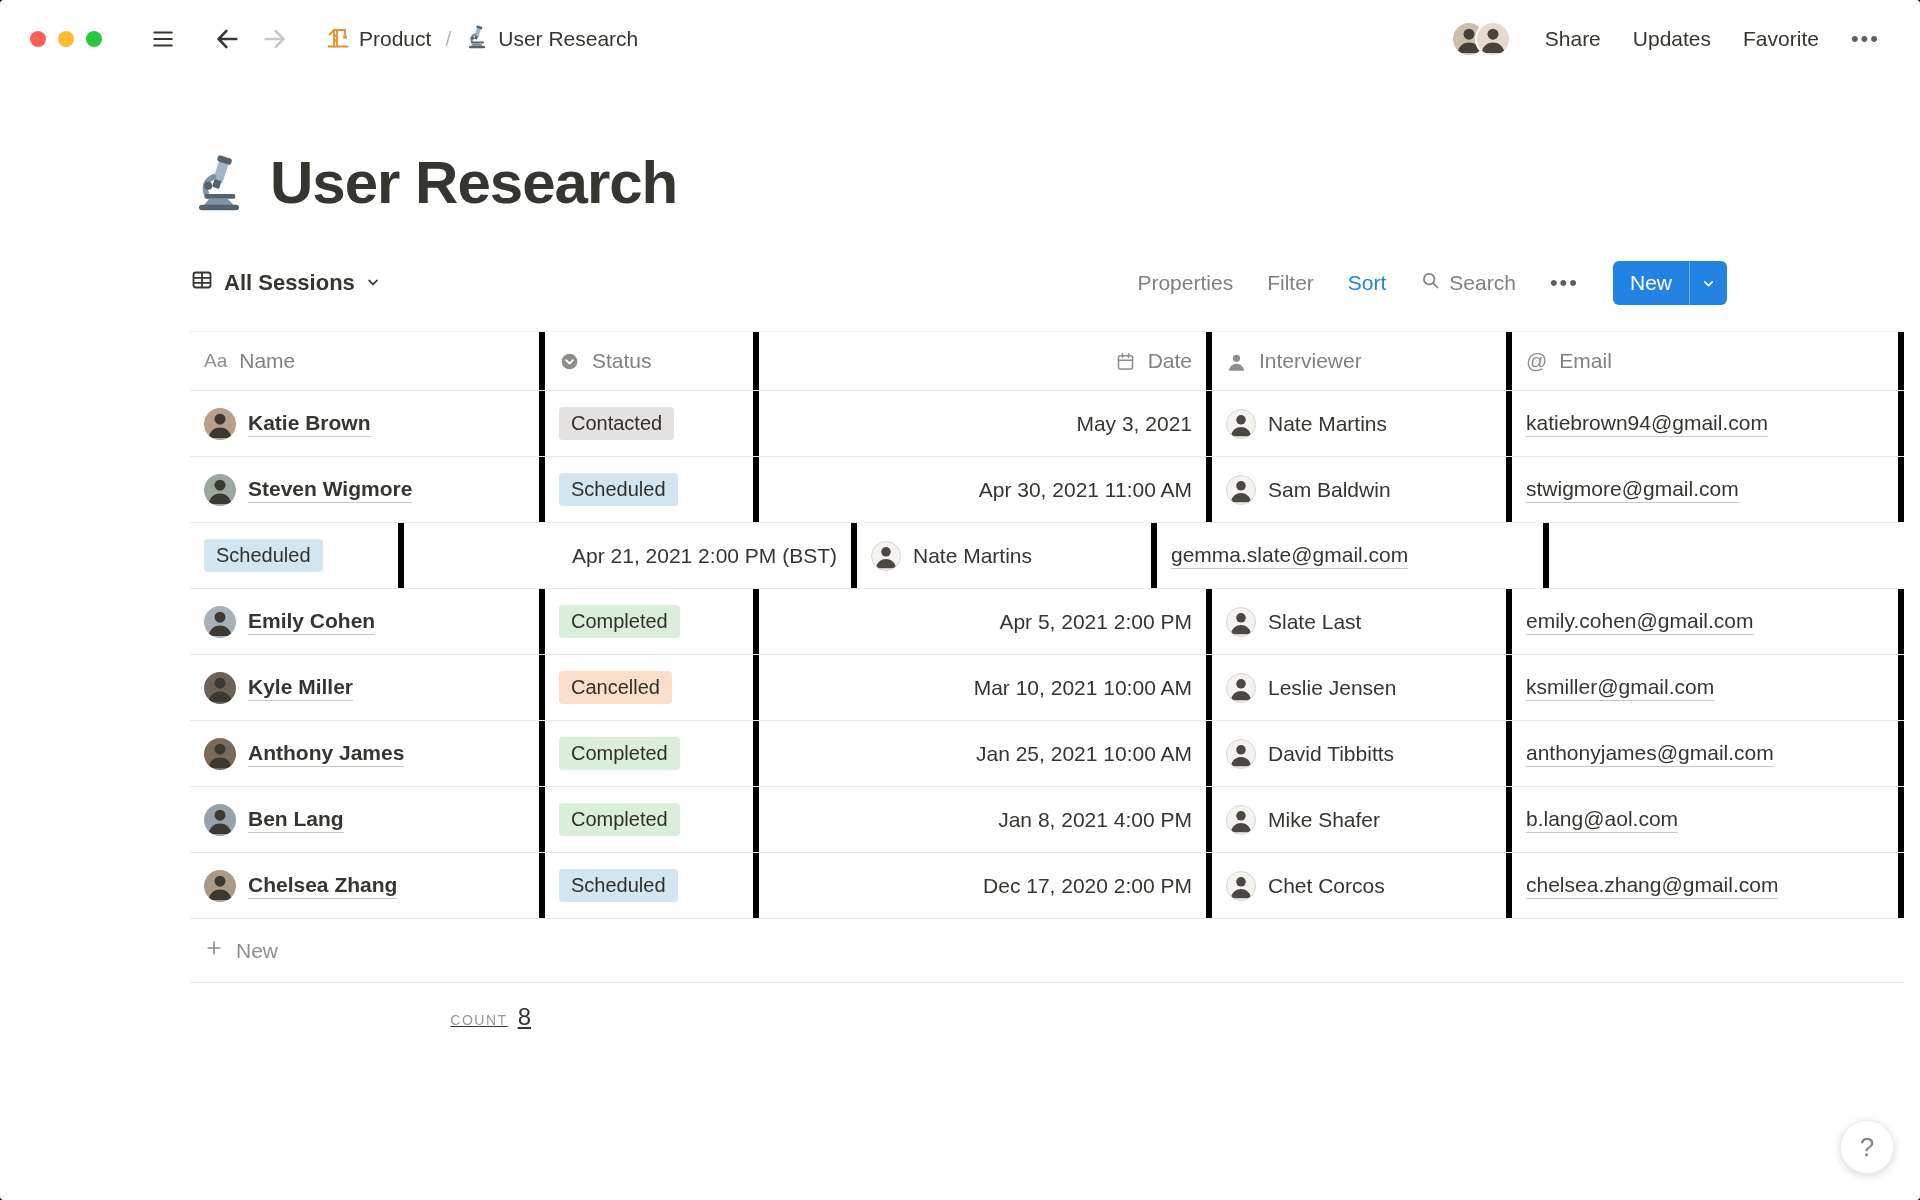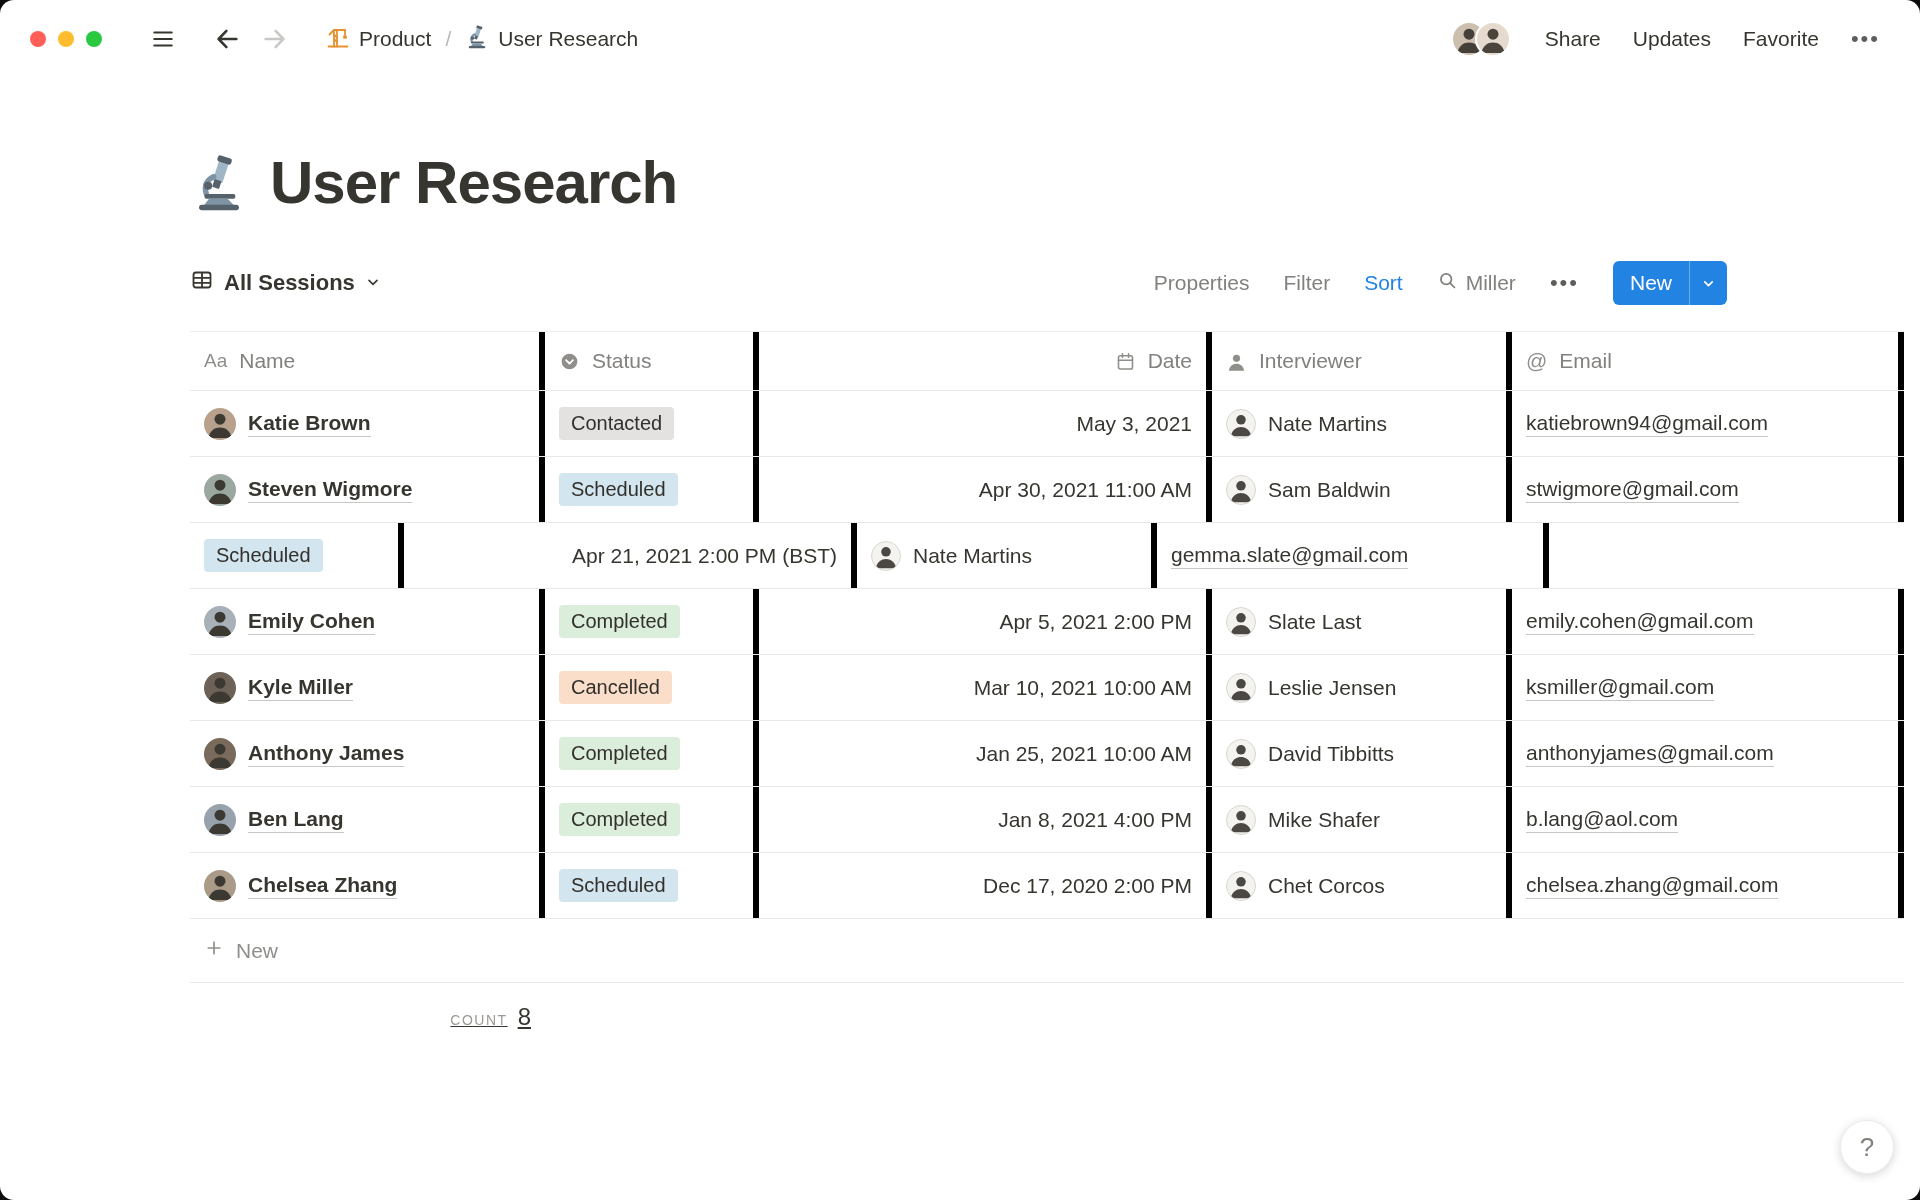--- a/index.html
+++ b/index.html
@@ -1,17 +1,17 @@
 <!DOCTYPE html>
 <html style="--accent: #2383E2;"><head>
 <meta charset="utf-8">
 <style>
   * { margin:0; padding:0; box-sizing:border-box; }
   html,body { width:1920px; height:1200px; background:#0c0c0c; font-family:"Liberation Sans","DejaVu Sans",sans-serif; overflow:hidden; }
-  .window { width:1920px; height:1200px; background:#ffffff; border-radius:14px; position:relative; overflow:hidden; color:#37352F; }
+  .window { width:1920px; height:1200px; background:#ffffff; border-radius:4px; position:relative; overflow:hidden; color:#37352F; }
 
   
   .titlebar { height:78px; display:flex; align-items:center; padding:0 40px 0 30px; }
   .traffic { display:flex; gap:12px; margin-right:44px; }
   .tl { width:16px; height:16px; border-radius:50%; display:inline-block; cursor:pointer; }
   .tl.red { background:#FF5F57; } .tl.yellow { background:#FEBC2E; } .tl.green { background:#28C840; }
   .icon-btn { display:inline-flex; align-items:center; justify-content:center; width:34px; height:34px; cursor:pointer; border:none; background:transparent; }
   .hamburger { margin-right:30px; }
   .nav-arrow { margin-right:14px; }
   .nav-arrow.fwd { margin-right:34px; }
@@ -197,21 +197,21 @@
         <button class="tool-btn">Properties</button>
         <button class="tool-btn">Filter</button>
         <button class="tool-btn active">Sort</button>
         <button class="tool-btn">
           <span>
             <svg width="21" height="21" viewBox="0 0 24 24" fill="none" stroke="#82817e" stroke-width="2" stroke-linecap="round">
                 <circle cx="10.5" cy="10.5" r="6"></circle>
                 <path d="M15.2 15.2 20 20"></path>
               </svg>
           </span>
-          <span>Miller</span>
+          <span>Search</span>
         </button>
         <span class="dots">•••</span>
         <div class="new-group">
           <button class="new-main">New</button>
           <button class="new-dd">
             <svg width="15" height="15" viewBox="0 0 24 24" fill="none" stroke="#ffffff" stroke-width="2.6" stroke-linecap="round" stroke-linejoin="round">
                 <path d="M6 9.5 12 15.5 18 9.5"></path>
               </svg>
           </button>
         </div>

